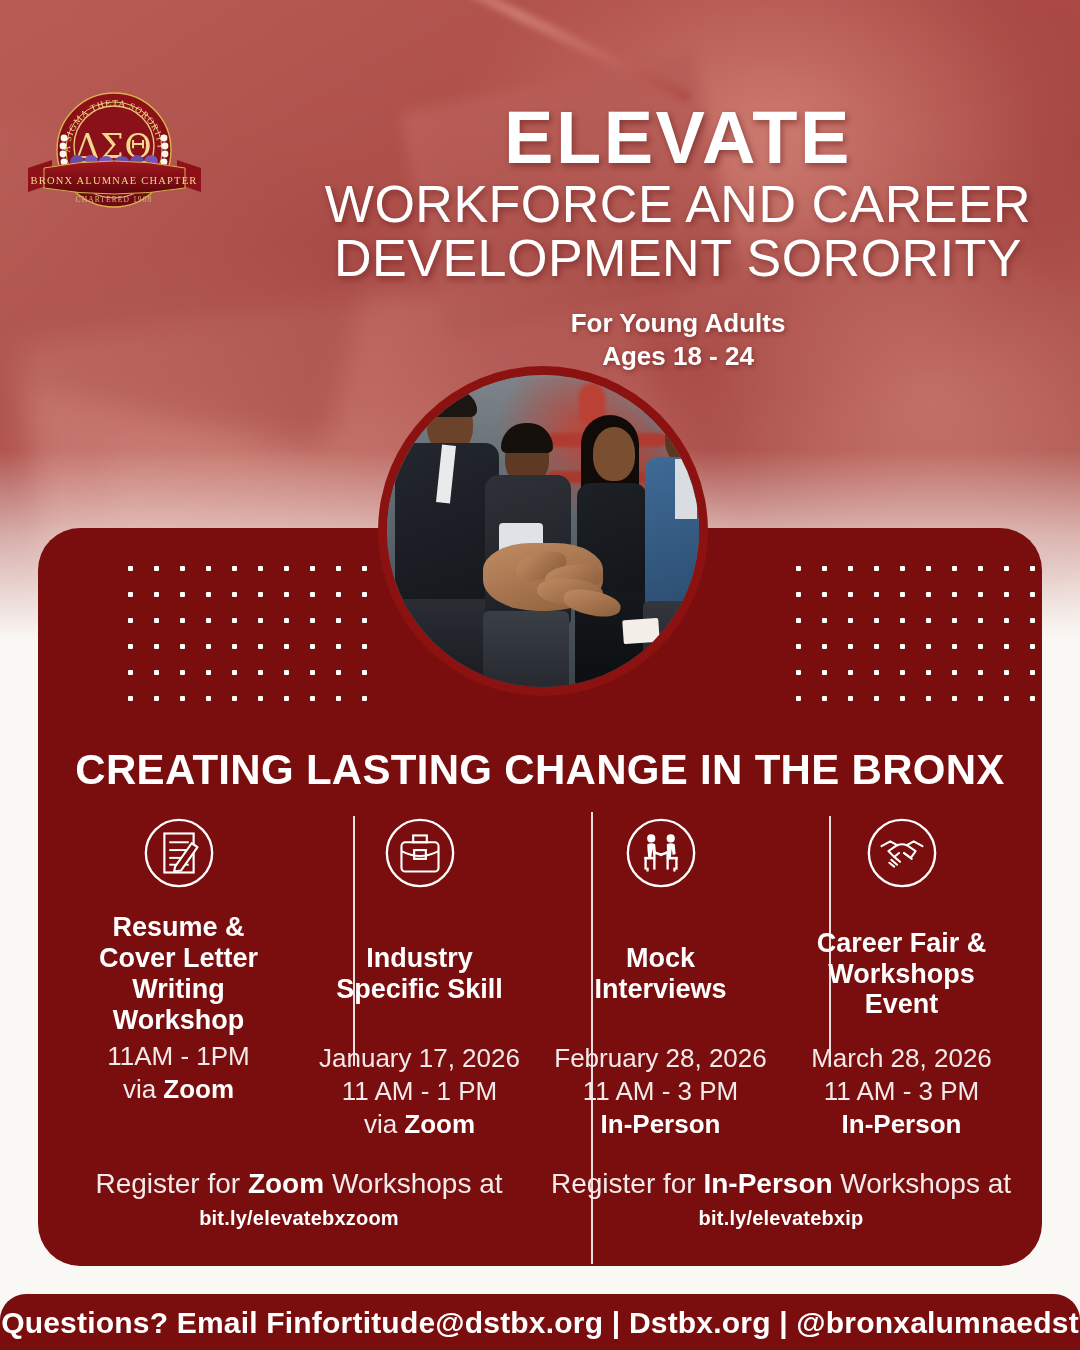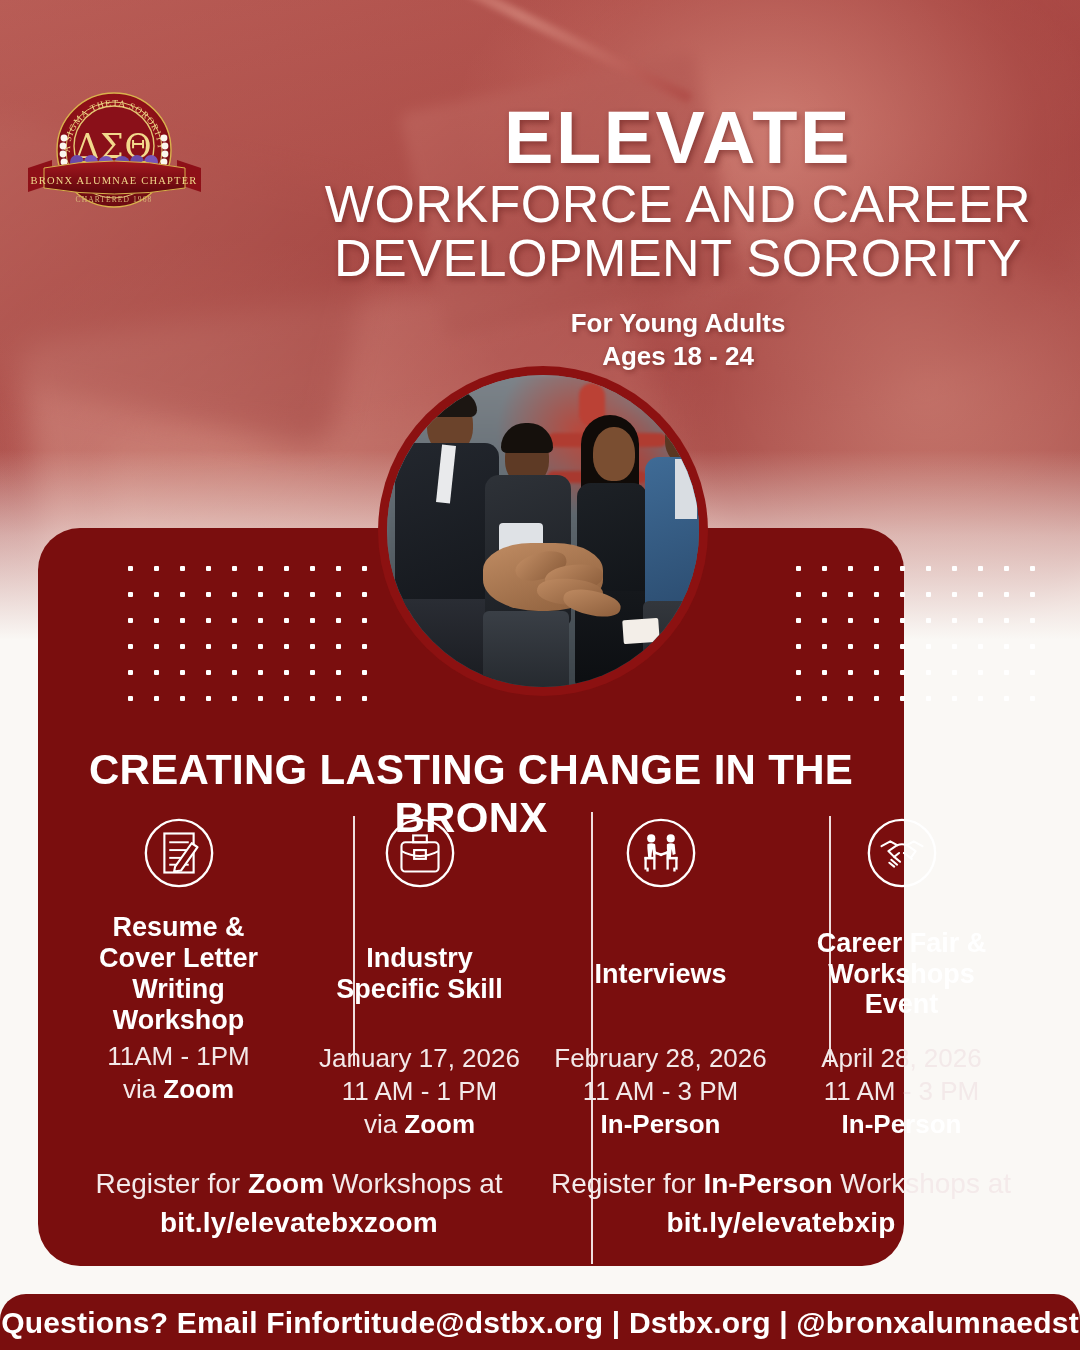--- a/index.html
+++ b/index.html
@@ -83,21 +83,21 @@
   .person{position:absolute;bottom:0;}
   .head{border-radius:48% 48% 44% 44%;position:absolute;}
   .torso{position:absolute;border-radius:14px 14px 6px 6px;}
   .hands{position:absolute;left:50%;transform:translateX(-50%);bottom:52px;
     width:120px;height:68px;border-radius:40% 40% 46% 46%;
     background:linear-gradient(160deg,#c08c63,#8d5f3c);filter:blur(.4px);}
   .hand-s{position:absolute;border-radius:46%;background:linear-gradient(150deg,#c08c63,#8a5c3a);}
 
   
   .card{
-    position:absolute;left:38px;top:528px;width:866px;height:738px;
+    position:absolute;left:38px;top:528px;width:1004px;height:738px;
     background:#7A0E0E;border-radius:42px;
     z-index:3;
   }
   .dots{position:absolute;display:grid;gap:21px 21px;grid-template-columns:repeat(10,5px);}
   .dots span{width:5px;height:5px;background:#ffffff;display:block;border-radius:1px;}
   .dots-left{left:90px;top:38px;}
   .dots-right{left:758px;top:38px;}
 
   .tagline{
     position:absolute;left:0;top:218px;width:100%;text-align:center;
@@ -122,21 +122,21 @@
   .vdiv{position:absolute;width:2px;background:#efdede;}
   .vd1{left:315px;top:288px;height:250px;}
   .vd2{left:553px;top:284px;height:452px;}
   .vd3{left:791px;top:288px;height:250px;}
 
   
   .register{position:absolute;left:20px;top:636px;width:964px;display:flex;}
   .reg{flex:1;text-align:center;}
   .reg-line{font-size:28px;font-weight:300;color:#F4EAEA;line-height:1.4;}
   .reg-line b{font-weight:bold;color:#ffffff;}
-  .reg-link{font-size:28px;font-weight:bold;color:#ffffff;letter-spacing:.2px;margin-top:4px;}
+  .reg-link{font-size:20px;font-weight:bold;color:#ffffff;letter-spacing:.2px;margin-top:4px;}
 
   
   .footer{
     position:absolute;left:0;top:1294px;width:1080px;height:58px;
     background:#7A0E0E;border-radius:26px 26px 0 0;
     display:flex;align-items:center;justify-content:center;
     z-index:8;
   }
   .footer-text{
     font-size:30px;font-weight:bold;color:#ffffff;letter-spacing:.2px;
@@ -433,20 +433,21 @@
               <path d="M46 31 q4 -2 8 0 l1 10 -3 1 -1 -6 -1 10 -3 0 -1 -11 z"></path>
               <path d="M47 38 l-9 3 1 2.4 9 -3 z"></path>
               <rect x="46" y="44" width="11" height="2.6"></rect>
               <rect x="54.6" y="44" width="2.4" height="13"></rect>
               <rect x="45.6" y="38" width="2.4" height="19"></rect>
               <rect x="52.6" y="55" width="2.4" height="4"></rect>
             </g>
           </svg>
         </div>
         <div class="col-title">
+          <span>Mock</span>
           <span>Interviews</span>
         </div>
         <div class="col-date">February 28, 2026</div>
         <div class="col-time">11 AM - 3 PM</div>
         <div class="col-mode"><span></span><b>In-Person</b></div>
       </div>
 
       <div class="col">
         <div class="icon-wrap">
           <svg viewBox="0 0 80 80" width="78" height="78">
@@ -461,21 +462,21 @@
               <path d="M27 50 l5 4"></path>
               <path d="M42 40 l8 6"></path>
             </g>
           </svg>
         </div>
         <div class="col-title">
           <span>Career Fair &amp;</span>
           <span>Workshops</span>
           <span>Event</span>
         </div>
-        <div class="col-date">April 28, 2026</div>
+        <div class="col-date">March 28, 2026</div>
         <div class="col-time">11 AM - 3 PM</div>
         <div class="col-mode"><span></span><b>In-Person</b></div>
       </div>
 
     </div>
 
     <div class="register">
       <div class="reg">
         <div class="reg-line"><span>Register for </span><b>Zoom</b><span> Workshops at</span></div>
         <div class="reg-link">bit.ly/elevatebxzoom</div>

